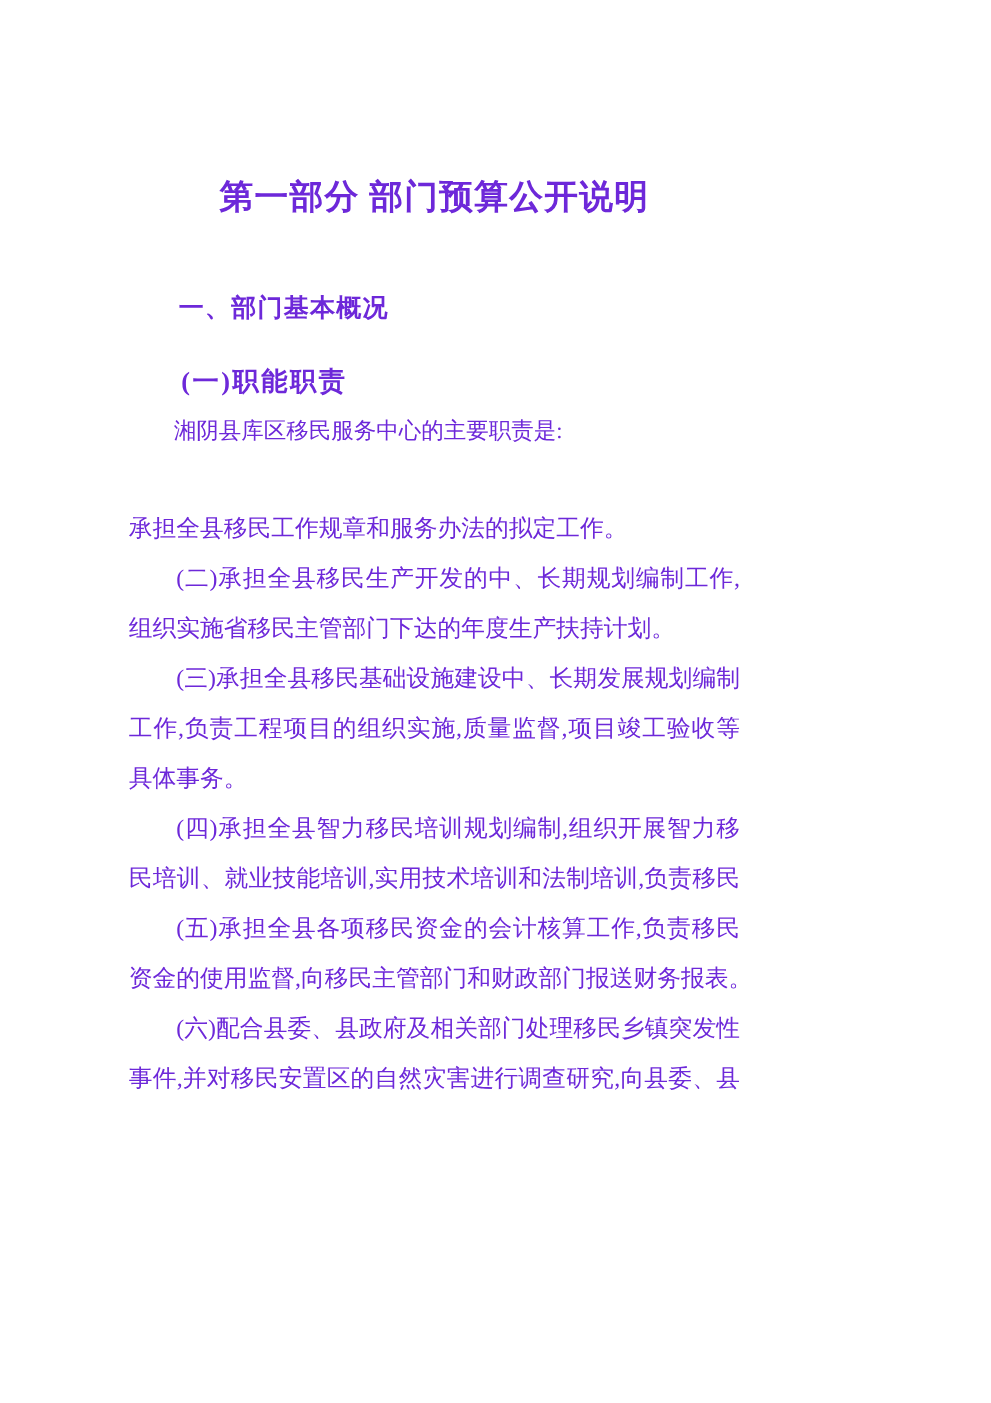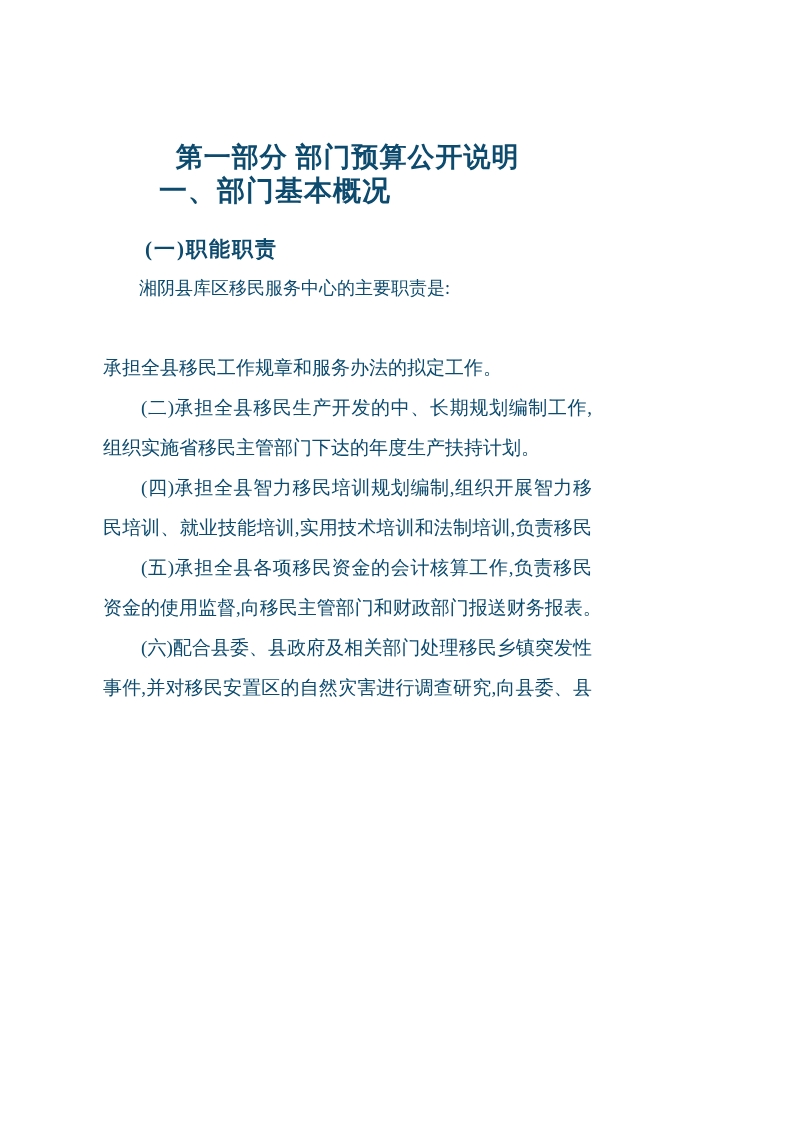--- a/index.html
+++ b/index.html
@@ -4,42 +4,43 @@
 <style>
   * { margin: 0; padding: 0; box-sizing: border-box; }
   html, body { background: #ffffff; }
   body { width: 793px; }
 
   .page {
     position: relative;
     width: 695px;
     height: 1122px;
     background: #ffffff;
-    color: #0c4a6e;
+    color: #6d28d9;
     overflow: hidden;
     font-family: "Liberation Serif", "DejaVu Serif", serif;
   }
 
   .content { padding: 0 103px; }
 
   .doc-title {
     padding-top: 138px;
     text-align: center;
     font-family: "Liberation Serif", "DejaVu Serif", serif;
     font-weight: 700;
     font-size: 27px;
     line-height: 38px;
     letter-spacing: 1px;
     white-space: nowrap;
   }
 
   .section-heading {
+    margin-top: 56px;
     font-family: Liberation Sans, sans-serif;
     font-weight: 700;
-    font-size: 28px;
+    font-size: 20px;
     line-height: 30px;
     text-indent: 2em;
     letter-spacing: 1px;
   }
 
   .subsection-heading {
     margin-top: 28px;
     font-family: "Liberation Serif", "DejaVu Serif", serif;
     font-weight: 700;
     font-size: 21px;
@@ -91,20 +92,25 @@
 
     <div class="para">
       <div class="line">承担全县移民工作规章和服务办法的拟定工作。</div>
     </div>
 
     <div class="para">
       <div class="line first fill">(二)承担全县移民生产开发的中、长期规划编制工作,</div>
       <div class="line">组织实施省移民主管部门下达的年度生产扶持计划。</div>
     </div>
 
+    <div class="para">
+      <div class="line first fill">(三)承担全县移民基础设施建设中、长期发展规划编制</div>
+      <div class="line fill">工作,负责工程项目的组织实施,质量监督,项目竣工验收等</div>
+      <div class="line">具体事务。</div>
+    </div>
 
     <div class="para">
       <div class="line first fill">(四)承担全县智力移民培训规划编制,组织开展智力移</div>
       <div class="line fill">民培训、就业技能培训,实用技术培训和法制培训,负责移民</div>
     </div>
 
     <div class="para">
       <div class="line first fill">(五)承担全县各项移民资金的会计核算工作,负责移民</div>
       <div class="line">资金的使用监督,向移民主管部门和财政部门报送财务报表。</div>
     </div>

